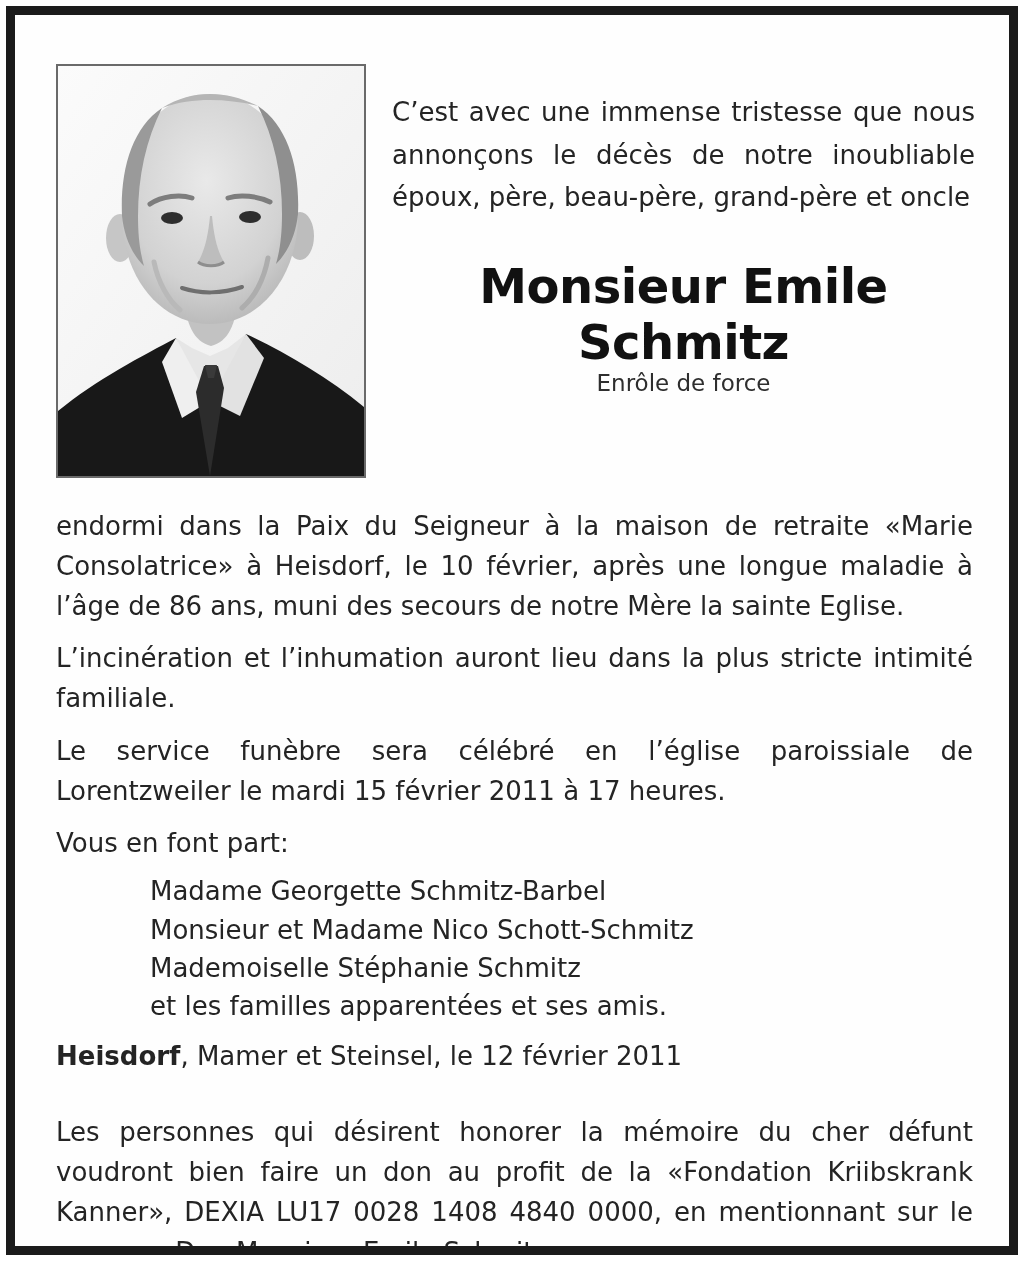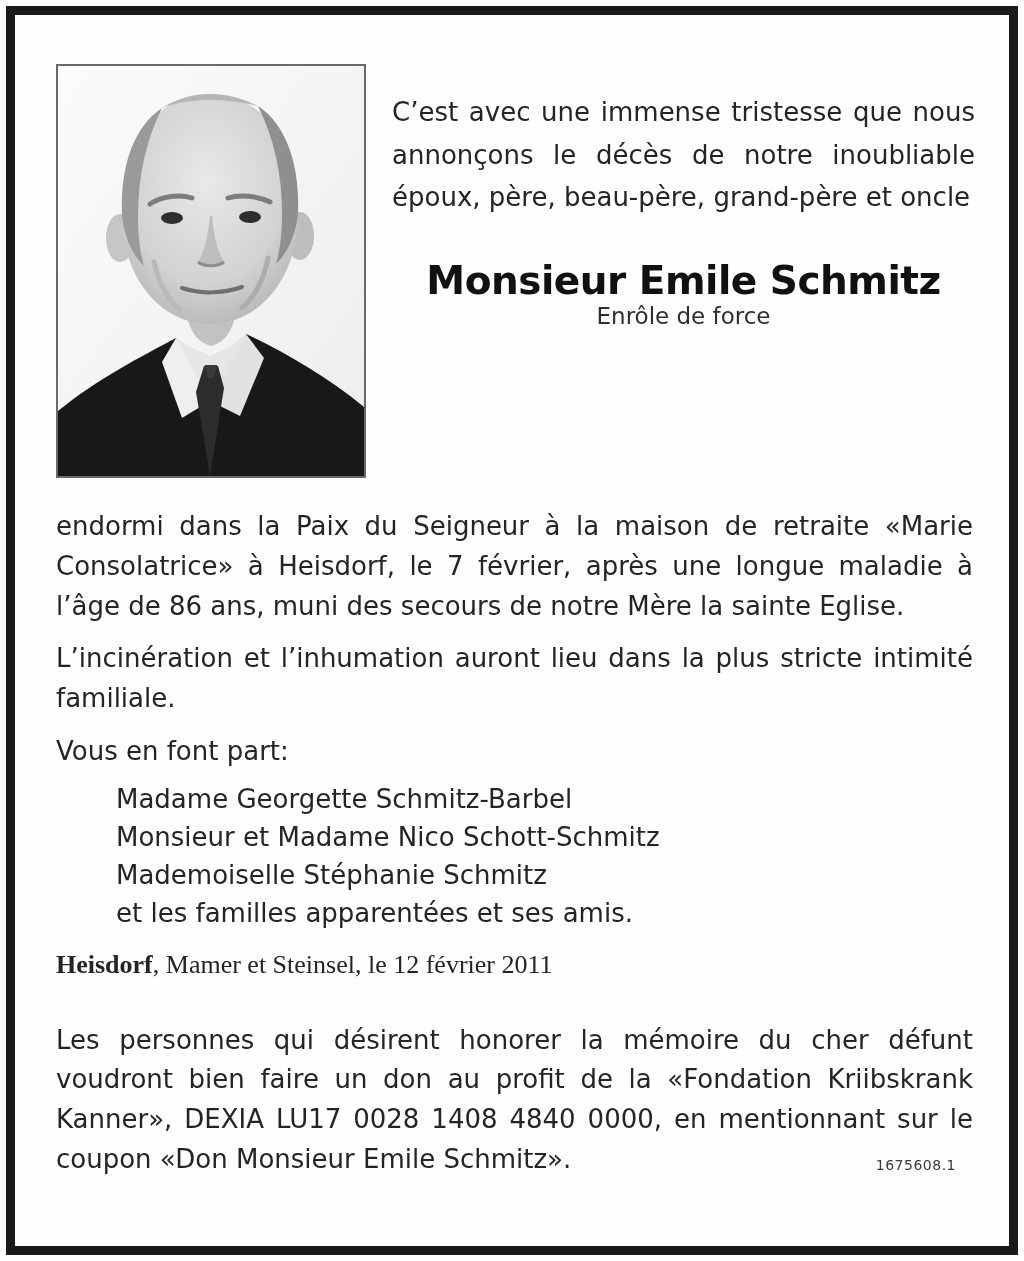--- a/index.html
+++ b/index.html
@@ -37,21 +37,21 @@
   .intro-par {
     margin-top: 27px;
     font-size: 26px;
     line-height: 1.64;
     text-align: justify;
     text-align-last: left;
     color: #242424;
   }
   .deceased-name {
     margin-top: 39px;
-    font-size: 39px;
+    font-size: 48px;
     font-weight: bold;
     text-align: center;
     letter-spacing: -0.5px;
     color: #111;
   }
   .spouse-line {
     margin-top: 29px;
     font-size: 28px;
     text-align: center;
     color: #2a2a2a;
@@ -71,28 +71,27 @@
     text-align: justify;
     text-align-last: left;
     line-height: 1.53;
     margin-bottom: 13px;
   }
   .announce-label {
     line-height: 1.5;
     margin-bottom: 9px;
   }
   .family-list {
-    margin-left: 60px;
+    margin-left: 94px;
     margin-bottom: 12px;
     line-height: 1.47;
   }
   .dateline {
     margin-bottom: 22px;
     line-height: 1.5;
-    font-family: Liberation Serif, serif;
   }
   .dateline .bold { font-weight: bold; }
   .donation-wrap { position: relative; margin-top: 37px; }
   .ref-number {
     position: absolute;
     right: 17px; bottom: 7px;
     font-size: 14px;
     color: #3a3a3a;
     letter-spacing: 0.5px;
   }
@@ -160,24 +159,25 @@
     <div class="right-col">
       <p class="intro-par">C’est avec une immense tristesse que nous annonçons le décès de notre inoubliable époux, père, beau-père, grand-père et oncle</p>
       <div class="deceased-name">Monsieur Emile Schmitz</div>
       <div class="status-line">Enrôle de force</div>
     </div>
 
   </div>
 
   <div class="body-section">
 
-    <p class="par">endormi dans la Paix du Seigneur à la maison de retraite «Marie Consolatrice» à Heisdorf, le 7 février, après une longue maladie à l’âge de 86 ans, muni des secours de notre Mère la sainte Eglise.</p>
+    <p class="par">endormi dans la Paix du Seigneur à la maison de retraite «Marie Consolatrice» à Heisdorf, le 10 février, après une longue maladie à l’âge de 86 ans, muni des secours de notre Mère la sainte Eglise.</p>
 
     <p class="par">L’incinération et l’inhumation auront lieu dans la plus stricte intimité familiale.</p>
 
+    <p class="par">Le service funèbre sera célébré en l’église paroissiale de Lorentzweiler le mardi 15 février 2011 à 17 heures.</p>
 
     <p class="announce-label">Vous en font part:</p>
 
     <div class="family-list">
       <div>Madame Georgette Schmitz-Barbel</div>
       <div>Monsieur et Madame Nico Schott-Schmitz</div>
       <div>Mademoiselle Stéphanie Schmitz</div>
       <div>et les familles apparentées et ses amis.</div>
     </div>
 

